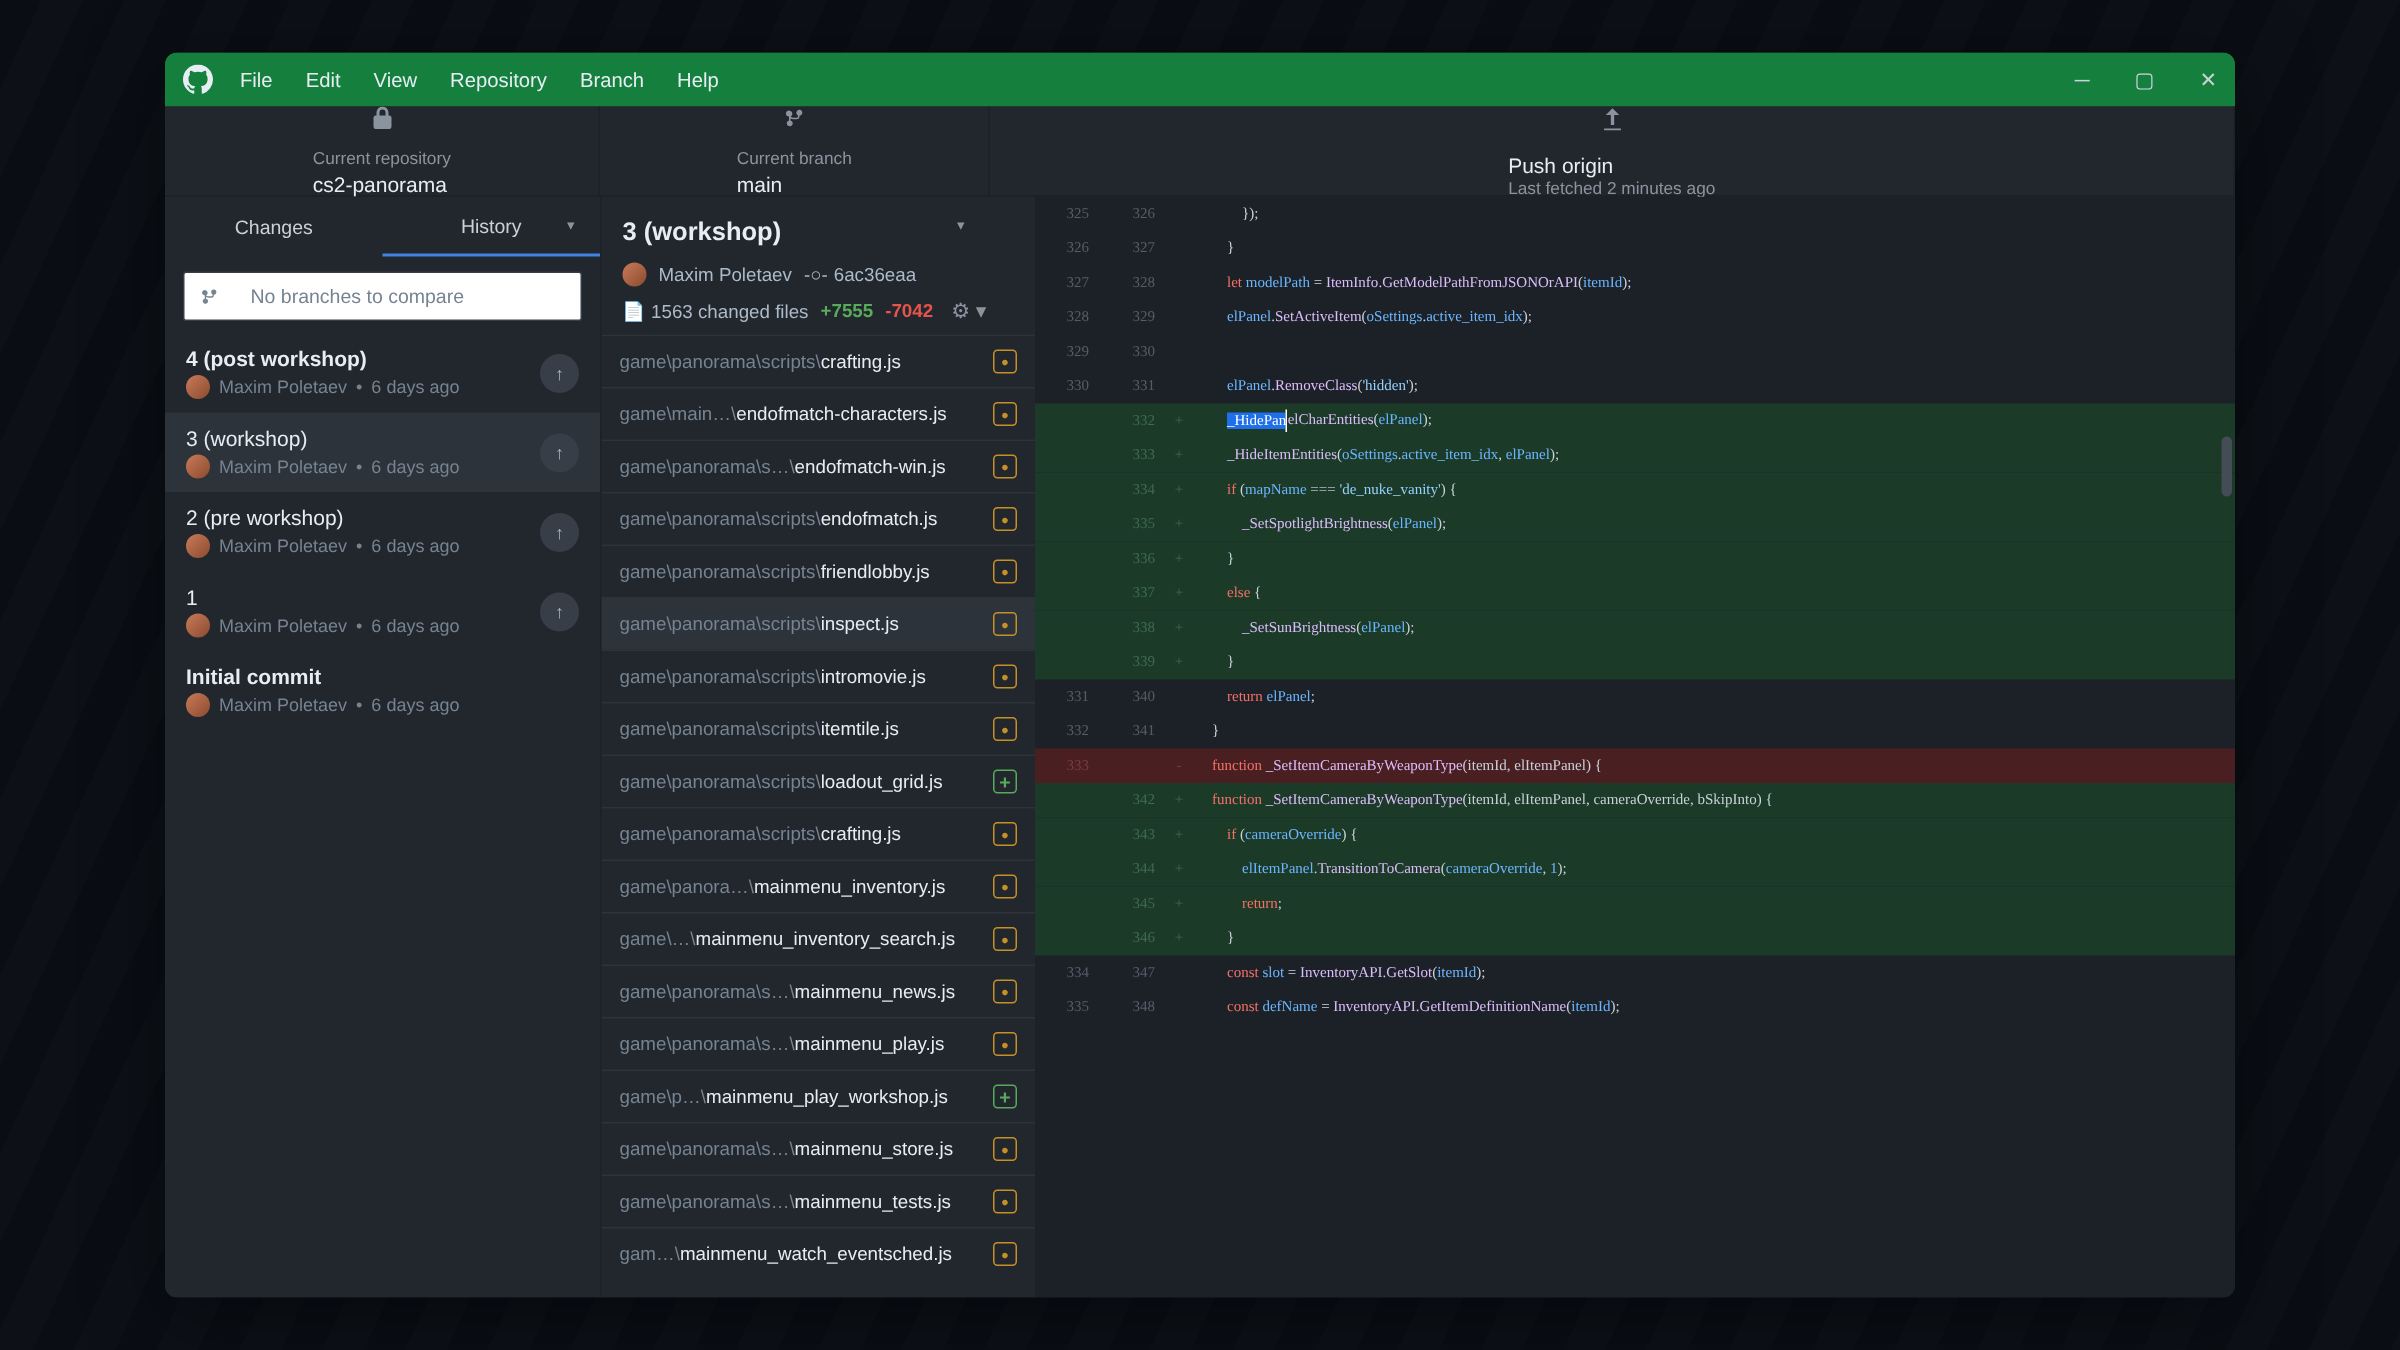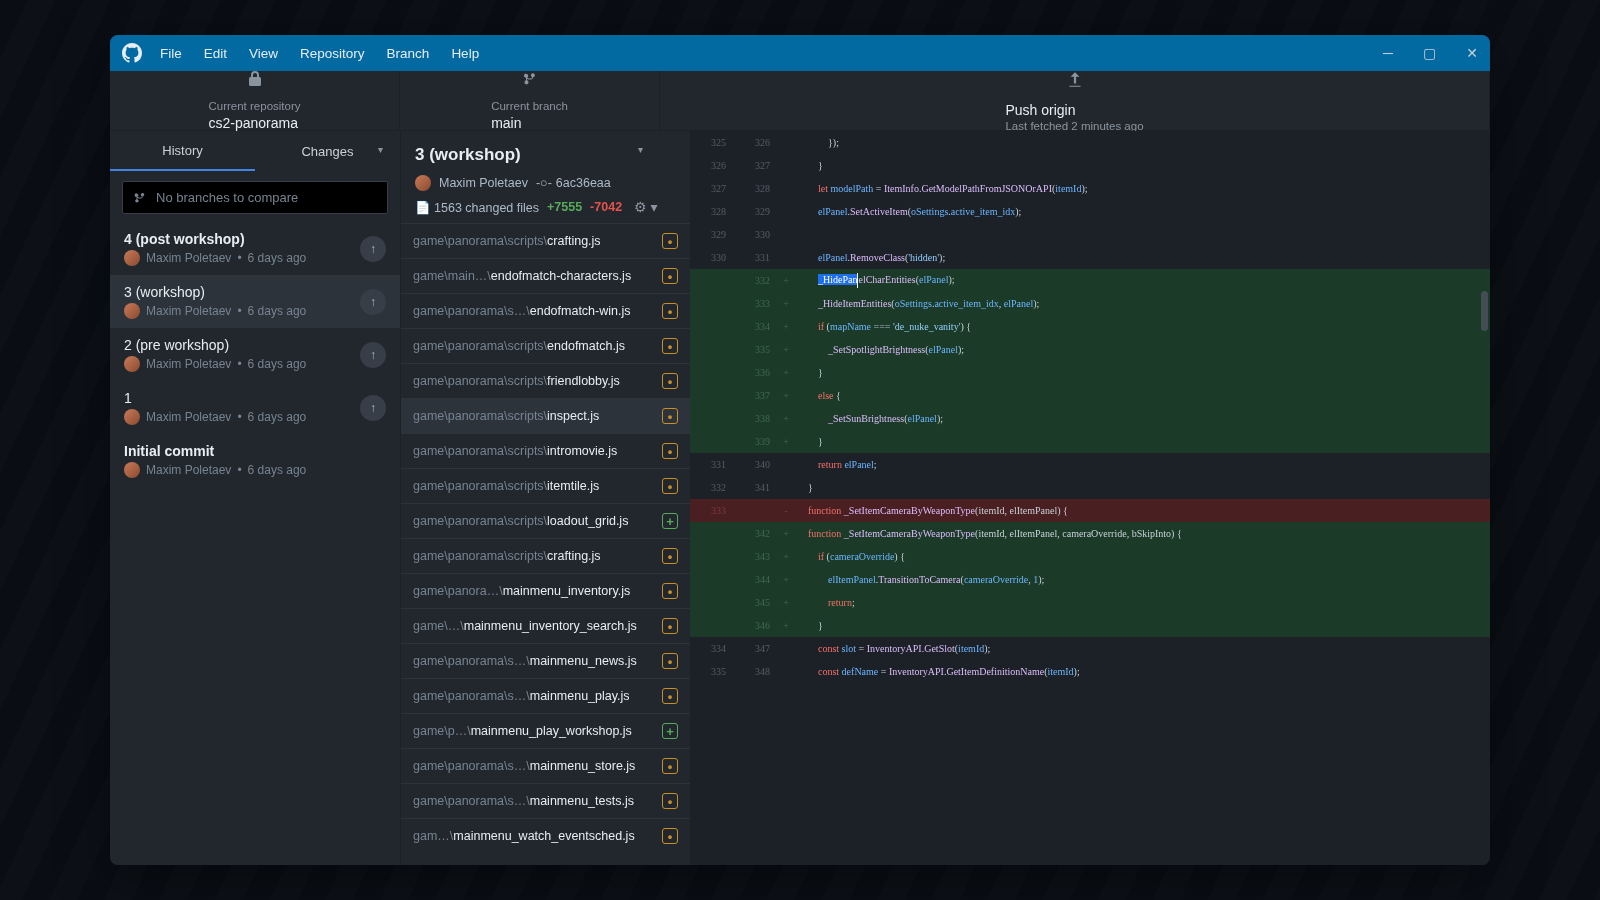--- a/index.html
+++ b/index.html
@@ -21,21 +21,21 @@
   height: 830px;
   background: #1c2128;
   border-radius: 8px;
   overflow: hidden;
   display: flex;
   flex-direction: column;
   box-shadow: 0 10px 50px rgba(0,0,0,0.5);
 }
 .titlebar {
   height: 36px;
-  background: #0369a1;
+  background: #15803d;
   display: flex;
   align-items: center;
   padding: 0 12px;
   gap: 18px;
 }
 .logo { width: 20px; height: 20px; }
 .menu { display: flex; gap: 22px; font-size: 13.5px; color: #e6edf3; }
 .menu span { cursor: pointer; }
 .winctl { margin-left: auto; display: flex; gap: 30px; color: #c9d1d9; }
 .winctl span { cursor: pointer; font-size: 14px; }
@@ -80,27 +80,27 @@
   display: flex;
   align-items: center;
   justify-content: center;
   font-size: 13px;
   cursor: pointer;
   background: #22272e;
 }
 .tab.active { border-bottom: 2px solid #4184e4; }
 .compare-box {
   margin: 10px 12px 8px;
-  background: #000000;
+  background: #ffffff;
   border: 1px solid #373e47;
   border-radius: 2px;
   padding: 8px 10px;
   display: flex;
   align-items: center;
-  gap: 9px;
+  gap: 20px;
   color: #768390;
   font-size: 13px;
 }
 .commits { flex: 1; overflow: auto; }
 .commit {
   padding: 9px 14px;
   cursor: pointer;
   position: relative;
 }
 .commit.selected { background: #2d333b; }
@@ -242,22 +242,22 @@
         <span class="tb-label">Last fetched 2 minutes ago</span>
       </div>
       <span class="badge-count"><span>4</span> ↑</span>
       <span class="tb-caret" style="margin-left:20px">▾</span>
     </div>
   </div>
 
   <div class="main">
     <div class="left">
       <div class="tabs">
+        <div class="tab">Changes</div>
         <div class="tab active">History</div>
-        <div class="tab">Changes</div>
       </div>
       <div class="compare-box">
         <svg width="14" height="14" viewBox="0 0 16 16" fill="currentColor">
             <path d="M5 3a2 2 0 10-1 3.7V9.3a2 2 0 101 0V8c.6.3 1.3.5 2 .5h2a2 2 0 002-2v-.3A2 2 0 1010 6v.5a1 1 0 01-1 1H7a2 2 0 01-2-2V6.7A2 2 0 005 3z"></path>
           </svg>
         <span>No branches to compare</span>
       </div>
       <div class="commits" id="commits">
           <div class="commit">
             <div class="commit-title bold">4 (post workshop)</div>

